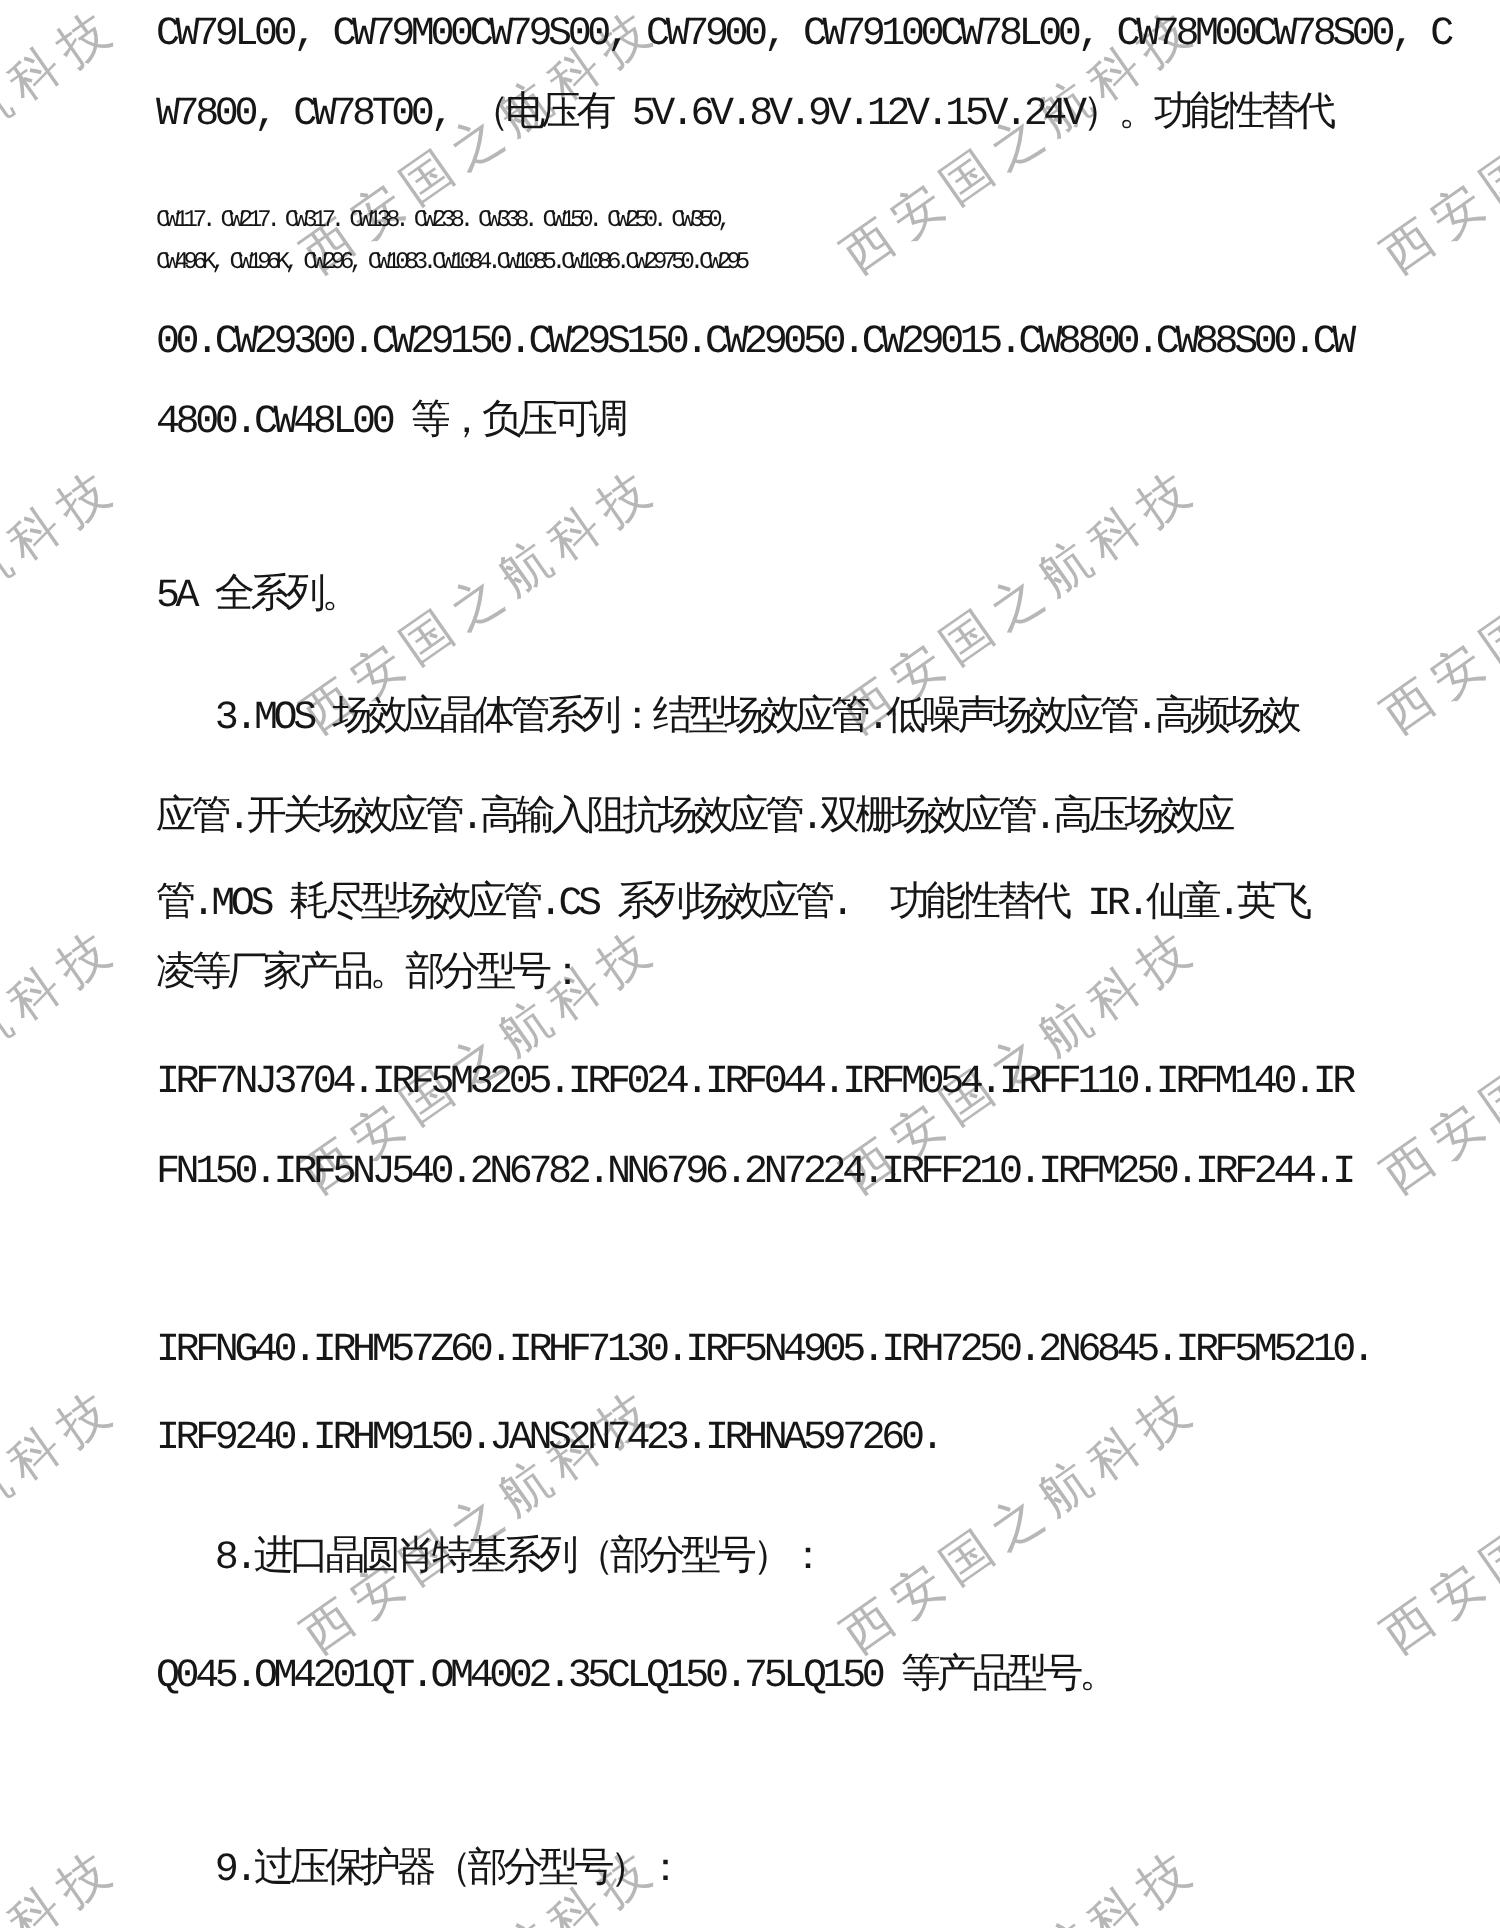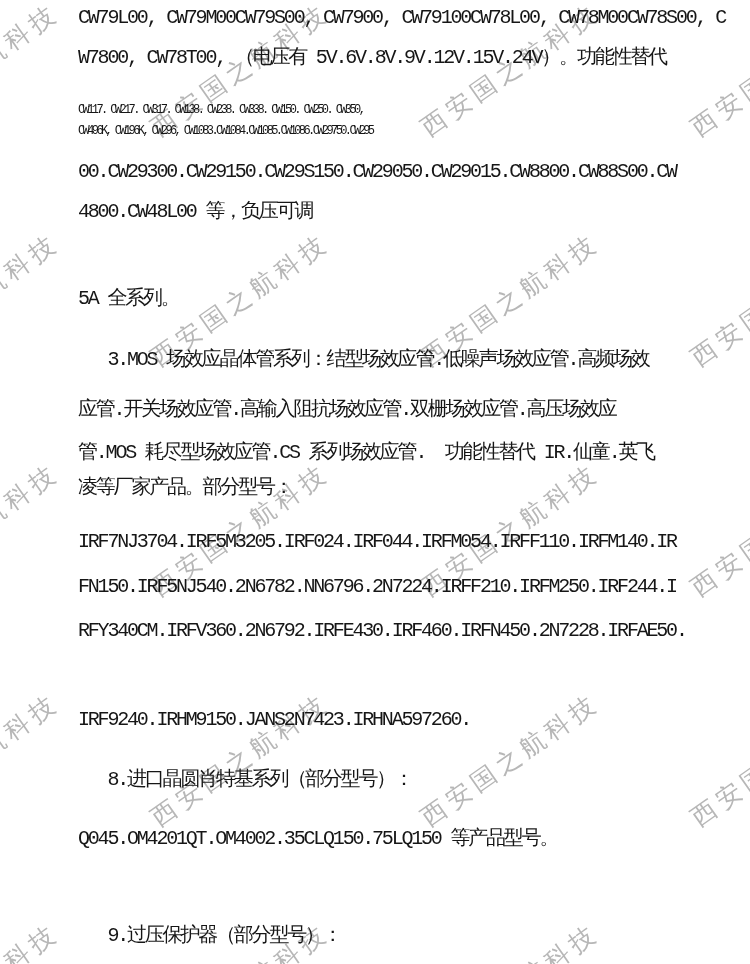--- a/index.html
+++ b/index.html
@@ -83,21 +83,21 @@
     <div class="line tight" style="top:105px">CW496K, CW196K, CW296, CW1083.CW1084.CW1085.CW1086.CW29750.CW295</div>
     <div class="line" style="top:145px">00.CW29300.CW29150.CW29S150.CW29050.CW29015.CW8800.CW88S00.CW</div>
     <div class="line" style="top:185px">4800.CW48L00 等，负压可调</div>
     <div class="line" style="top:272px">5A 全系列。</div>
     <div class="line" style="top:333px">   3.MOS 场效应晶体管系列：结型场效应管.低噪声场效应管.高频场效</div>
     <div class="line" style="top:383px">应管.开关场效应管.高输入阻抗场效应管.双栅场效应管.高压场效应</div>
     <div class="line" style="top:426px">管.MOS 耗尽型场效应管.CS 系列场效应管.  功能性替代 IR.仙童.英飞</div>
     <div class="line" style="top:461px">凌等厂家产品。部分型号：</div>
     <div class="line" style="top:515px">IRF7NJ3704.IRF5M3205.IRF024.IRF044.IRFM054.IRFF110.IRFM140.IR</div>
     <div class="line" style="top:560px">FN150.IRF5NJ540.2N6782.NN6796.2N7224.IRFF210.IRFM250.IRF244.I</div>
-    <div class="line" style="top:604px">RFY340CM.IRFV360.2N6792.IRFE430.IRF460.IRFN450.2N7228.IRFAE50.</div>
+    <div class="line" style="top:649px">IRFNG40.IRHM57Z60.IRHF7130.IRF5N4905.IRH7250.2N6845.IRF5M5210.</div>
     <div class="line" style="top:693px">IRF9240.IRHM9150.JANS2N7423.IRHNA597260.</div>
     <div class="line" style="top:753px">   8.进口晶圆肖特基系列（部分型号）：</div>
     <div class="line" style="top:812px">Q045.OM4201QT.OM4002.35CLQ150.75LQ150 等产品型号。</div>
     <div class="line" style="top:909px">   9.过压保护器（部分型号）：</div>
     <div class="line" style="top:948px">L05V4K.L06V4K.L09V4K.L10V4K.L15V4K.L18V4K.L24V4K.L30V4K.L36V4</div>
   </div>
 
 </div>
 
 </body></html>

